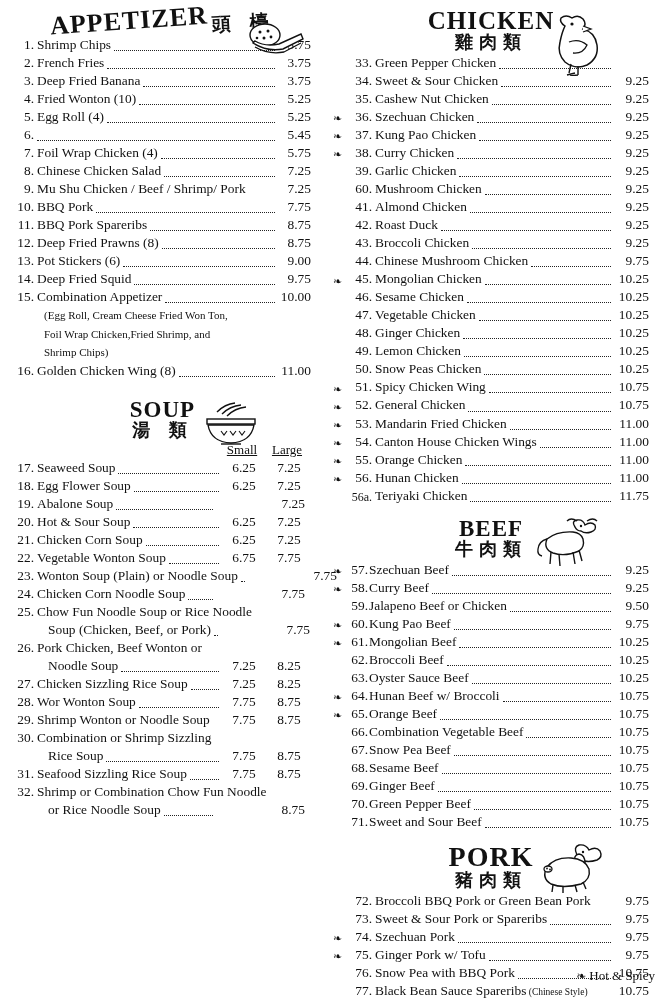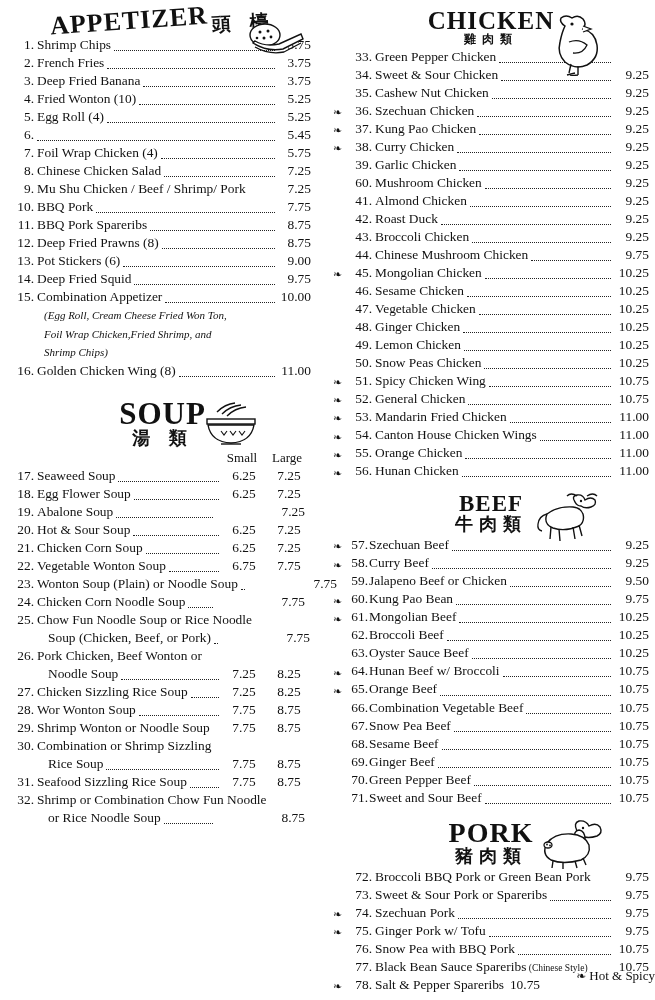--- a/index.html
+++ b/index.html
@@ -18,24 +18,24 @@
   .sec-head .en{
     font-weight:bold;letter-spacing:1px;line-height:1.0;
     font-family:"Liberation Serif", serif;
   }
   .sec-head .cn{
     font-weight:bold;line-height:1.05;letter-spacing:6px;
     font-family:"DejaVu Sans", sans-serif;
   }
   .head-appetizer .en{font-size:26px;transform:rotate(-4deg);display:inline-block;}
   .head-appetizer .cn{font-size:19px;transform:rotate(-3deg);display:inline-block;}
-  .head-soup .en{font-size:31px;}
+  .head-soup .en{font-size:23px;}
   .head-soup .cn{font-size:18px;}
   .head-chicken .en{font-size:25px;}
-  .head-chicken .cn{font-size:12px;}
+  .head-chicken .cn{font-size:18px;}
   .head-beef .en{font-size:23px;}
   .head-beef .cn{font-size:18px;}
   .head-pork .en{font-size:28px;}
   .head-pork .cn{font-size:18px;}
 
   .sec-icon{position:absolute;}
 
   
   .items{margin:0;padding:0;list-style:none;}
   .row{
@@ -55,27 +55,27 @@
   }
   .price{flex:0 0 auto;text-align:right;}
   .small-note{font-size:9.5px;}
 
   
   .col-left .num{width:20px;}
   .col-left .row{font-size:13.4px;}
   .col-left .price{width:34px;}
 
   .appetizer-note{
-    font-style:italic;font-size:11px;line-height:1.55;
+    font-size:11px;line-height:1.55;
     padding-left:30px;margin:1px 0 1px 0;
   }
 
   
   .soup-cols{display:flex;justify-content:flex-end;font-size:13px;
-             padding-right:2px;margin-bottom:1px;}
+             padding-right:2px;margin-bottom:1px;text-decoration:underline;}
   .soup-cols span{display:inline-block;text-align:center;}
   .c-small{width:46px;}
   .c-large{width:44px;}
   .row.soup .price-s{flex:0 0 46px;text-align:center;}
   .row.soup .price-l{flex:0 0 44px;text-align:center;}
   .row.soup .price-wide{flex:0 0 90px;text-align:right;padding-right:6px;}
 
   
   .col-right .num{width:26px;}
   .col-right .price{width:36px;}
@@ -563,20 +563,27 @@
           <span class="dots"></span>
           <span class="price">11.00</span>
         </li>
         <li class="row">
           <span class="spicy">❧</span>
           <span class="num">56.</span>
           <span class="name">Hunan Chicken</span>
           <span class="dots"></span>
           <span class="price">11.00</span>
         </li>
+        <li class="row">
+          <span class="spicy"></span>
+          <span class="num num-sub">56a.</span>
+          <span class="name">Teriyaki Chicken</span>
+          <span class="dots"></span>
+          <span class="price">11.75</span>
+        </li>
       </ul>
 
     <div class="spacer-md"></div>
 
     <div class="sec-head head-beef">
       <div class="en">BEEF</div>
       <div class="cn">牛肉類</div>
       <span class="sec-icon" style="right:48px;top:0px;">
         <svg width="66" height="50" viewBox="0 0 66 50">
           <path d="M40 10 Q36 4 42 3 Q48 2 50 8 Q56 4 60 8 Q62 13 56 15
@@ -609,21 +616,21 @@
         <li class="row">
           <span class="spicy"></span>
           <span class="num">59.</span>
           <span class="name">Jalapeno Beef or Chicken</span>
           <span class="dots"></span>
           <span class="price">9.50</span>
         </li>
         <li class="row">
           <span class="spicy">❧</span>
           <span class="num">60.</span>
-          <span class="name">Kung Pao Bean</span>
+          <span class="name">Kung Pao Beef</span>
           <span class="dots"></span>
           <span class="price">9.75</span>
         </li>
         <li class="row">
           <span class="spicy">❧</span>
           <span class="num">61.</span>
           <span class="name">Mongolian Beef</span>
           <span class="dots"></span>
           <span class="price">10.25</span>
         </li>

